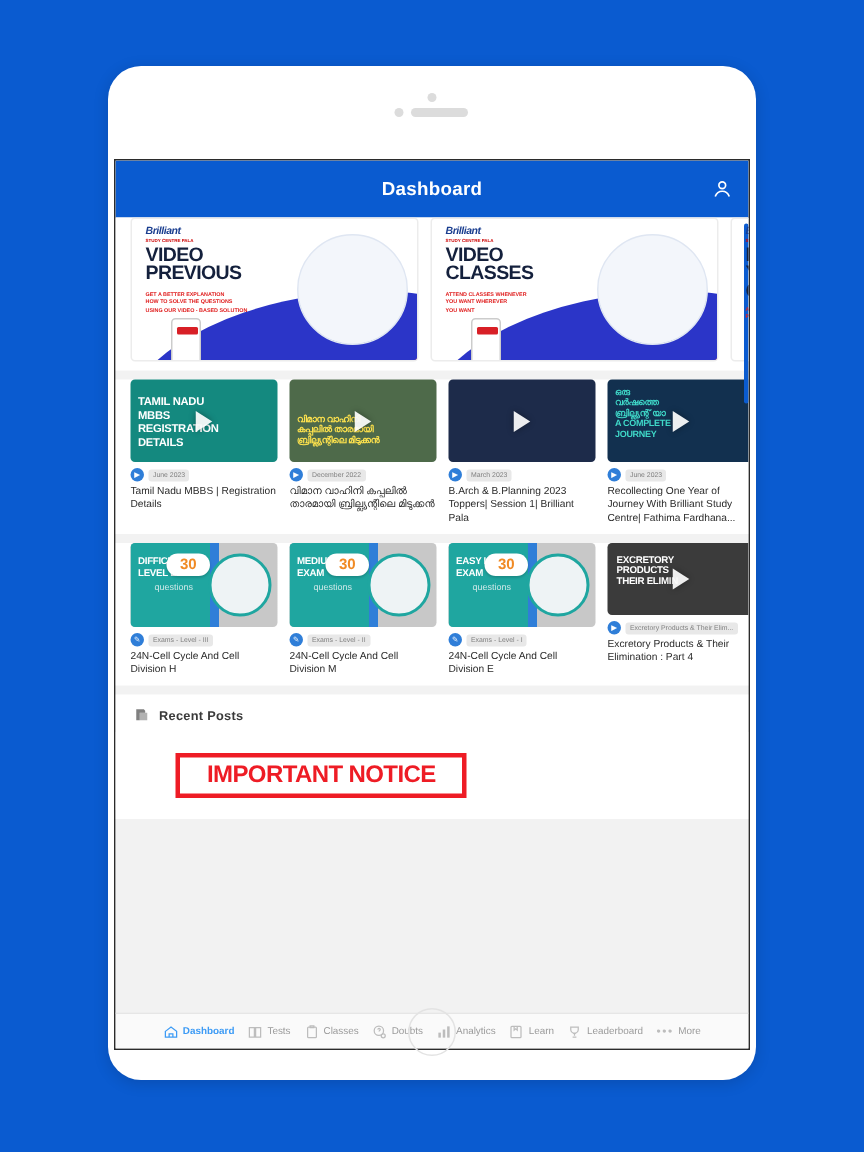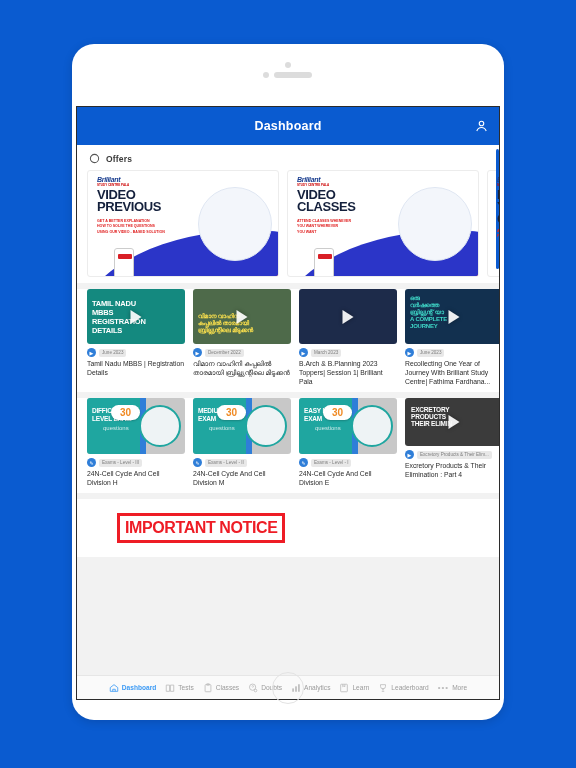--- a/index.html
+++ b/index.html
@@ -92,21 +92,21 @@
     display: flex; align-items: center; justify-content: center;
   }
   .section-title {
     font-size: 8.5px; font-weight: bold; color: #3a3a3a; letter-spacing: .2px;
   }
 
   
   .offers-row { display: flex; gap: 8px; padding: 0 10px; }
   .offer-card {
     flex: 0 0 auto;
-    width: 192px; height: 107px;
+    width: 192px; height: 96px;
     background: #fff;
     border: 1px solid #ececec;
     border-radius: 3px;
     position: relative; overflow: hidden;
   }
   .offer-brand {
     position: absolute; top: 5px; left: 9px;
     font-size: 7px; font-weight: bold; color: #1a3e8f;
     font-style: italic; letter-spacing: -.3px;
     z-index: 4;
@@ -223,21 +223,21 @@
     position: absolute; right: 4px; top: 50%; transform: translateY(-50%);
     width: 42px; height: 42px; border-radius: 50%;
     border: 2px solid #1fa6a0; background: #eef3f5;
   }
 
   
   .notice-wrap { padding: 14px 12px 8px 12px; background: #fff; }
   .notice-box {
     display: inline-block;
     border: 3px solid #ee1c25;
-    padding: 3px 5px;
+    padding: 3px 18px;
     margin-left: 28px;
   }
   .notice-txt {
     color: #ee1c25; font-size: 16px; font-weight: 900;
     letter-spacing: -.4px; font-family: "Liberation Sans", sans-serif;
   }
 
   
   .bottom-nav {
     position: absolute; left: 0; right: 0; bottom: 0; height: 24px;
@@ -271,28 +271,20 @@
       <div class="app-title">Dashboard</div>
       <svg class="profile-icon" viewBox="0 0 24 24" fill="none" stroke="currentColor" stroke-width="1.8">
         <circle cx="12" cy="8" r="3.6"></circle>
           <path d="M4.5 20c1.4-4 4.2-5.6 7.5-5.6S18.1 16 19.5 20"></path>
       </svg>
     </div>
 
     <div class="body-scroll">
 
       <div class="section">
-        <div class="section-head">
-          <span class="s-icon">
-            <svg viewBox="0 0 24 24" fill="none" stroke="currentColor" stroke-width="2.2" width="11" height="11">
-              <circle cx="12" cy="12" r="9"></circle>
-            </svg>
-          </span>
-          <span class="section-title">Offers</span>
-        </div>
         <div class="offers-row">
 
           <div class="offer-card">
             <div class="wave2"></div>
             <div class="wave"></div>
             <div class="offer-brand">Brilliant
               <span>STUDY CENTRE PALA</span>
             </div>
             <div class="offer-headline">
               <div>VIDEO</div>
@@ -458,20 +450,29 @@
               <span class="meta-badge">▶</span>
               <span class="meta-chip">Excretory Products &amp; Their Elim...</span>
             </div>
             <div class="vtitle">Excretory Products &amp; Their Elimination : Part 4</div>
           </div>
 
         </div>
       </div>
 
       <div class="section">
+        <div class="section-head">
+          <span class="s-icon">
+            <svg viewBox="0 0 24 24" fill="currentColor" width="11" height="11">
+              <path d="M4 4h11l2 2v3H9v11H4z" opacity=".75"></path>
+                <path d="M9 9h11v11H9z" opacity=".45"></path>
+            </svg>
+          </span>
+          <span class="section-title">Recent Posts</span>
+        </div>
         <div class="notice-wrap">
           <div class="notice-box">
             <span class="notice-txt">IMPORTANT NOTICE</span>
           </div>
         </div>
       </div>
 
     </div>
 
     <div class="scrollbar">

